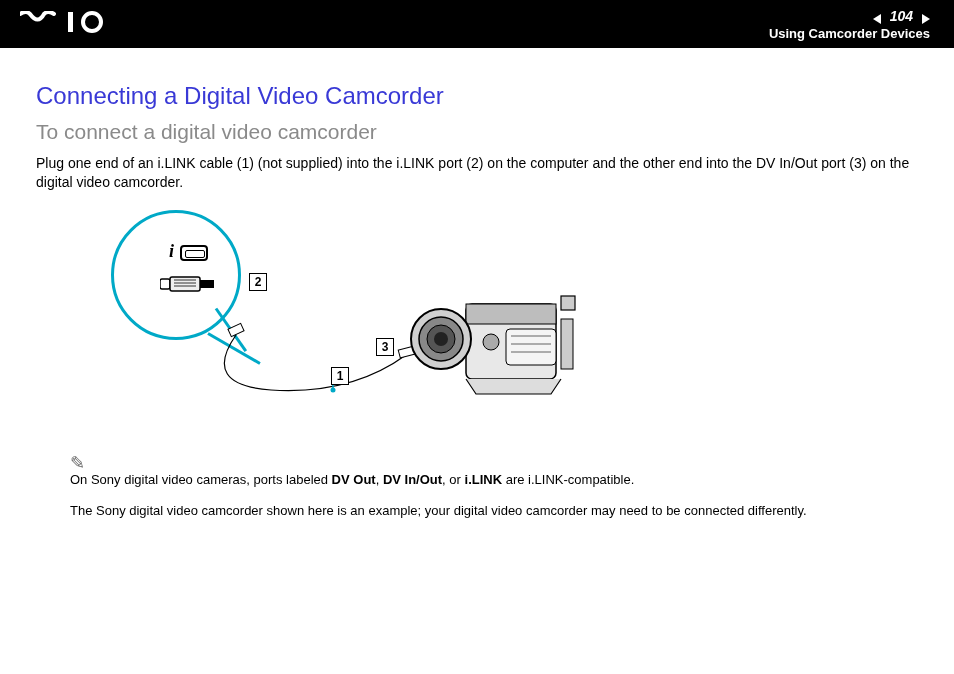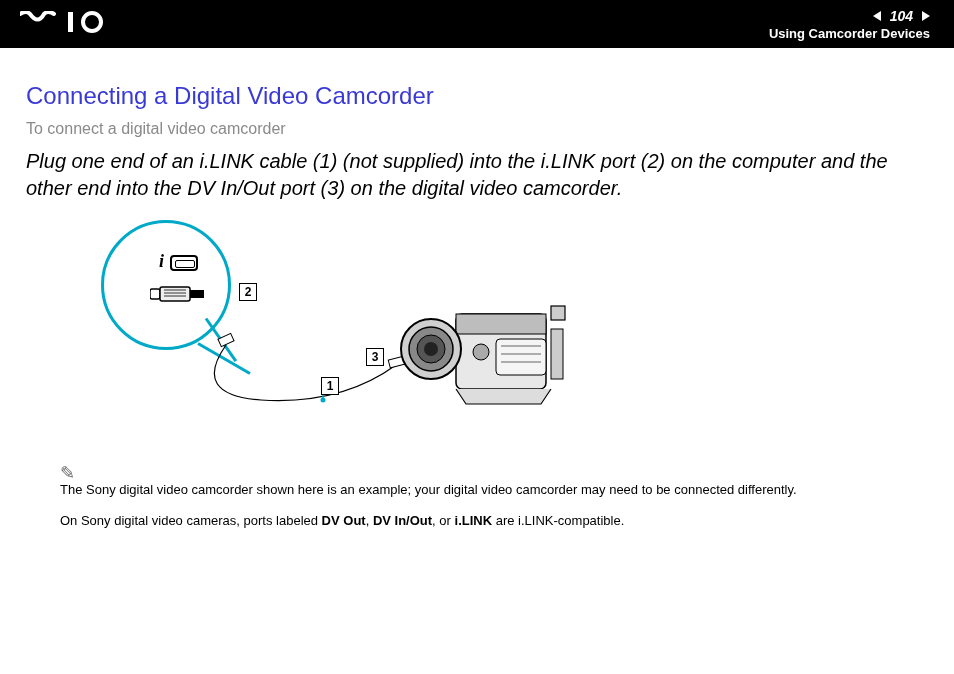--- a/index.html
+++ b/index.html
@@ -1,29 +1,29 @@
 <!DOCTYPE html>
 <html><head>
 <meta charset="utf-8">
 <style>
   * { margin: 0; padding: 0; box-sizing: border-box; }
   body { width: 954px; height: 674px; font-family: Arial, Helvetica, sans-serif; background: #fff; position: relative; }
   .header { background: #000; height: 48px; width: 100%; display: flex; align-items: center; justify-content: space-between; padding: 0 24px 0 20px; }
   .logo { color: #fff; }
   .header-right { display: flex; flex-direction: column; align-items: flex-end; gap: 2px; }
-  .pager { display: flex; align-items: center; gap: 6px; }
+  .pager { display: flex; align-items: flex-end; gap: 6px; }
   .page-arrow { width: 0; height: 0; border-top: 5px solid transparent; border-bottom: 5px solid transparent; }
   .arrow-left { border-right: 8px solid #fff; }
   .arrow-right { border-left: 8px solid #fff; }
   .page-num { color: #fff; font-weight: bold; font-style: italic; font-size: 14px; background: #000; padding: 0 3px; }
   .section-label { color: #fff; font-weight: bold; font-size: 13px; }
-  .content { padding: 34px 36px 0 26px; }
+  .content { padding: 34px 36px 0 36px; }
   .h1 { color: #3939d6; font-size: 24px; font-weight: 400; margin-bottom: 10px; }
-  .h2 { color: #8a8a8a; font-size: 16px; font-weight: 400; margin-bottom: 10px; }
-  .body-text { font-size: 20px; color: #000; line-height: 1.35; margin-bottom: 18px; font-style: italic; }
+  .h2 { color: #8a8a8a; font-size: 21px; font-weight: 400; margin-bottom: 10px; }
+  .body-text { font-size: 14px; color: #000; line-height: 1.35; margin-bottom: 18px; }
   .figure { position: relative; width: 600px; height: 220px; margin: 0 0 20px 40px; }
   .callout-circle { position: absolute; left: 35px; top: 0; width: 130px; height: 130px; border: 3px solid #00a9c7; border-radius: 50%; background: #fff; }
   .callout-line1 { position: absolute; left: 140px; top: 97px; width: 52px; height: 3px; background: #00a9c7; transform: rotate(55deg); transform-origin: left center; }
   .callout-line2 { position: absolute; left: 132px; top: 122px; width: 60px; height: 3px; background: #00a9c7; transform: rotate(30deg); transform-origin: left center; }
   .port-detail { position: absolute; left: 55px; top: 28px; }
   .port-i { font-family: serif; font-size: 18px; font-weight: bold; font-style: italic; }
   .port-slot { display: inline-block; width: 28px; height: 16px; border: 2px solid #000; border-radius: 4px; vertical-align: middle; margin-left: 6px; position: relative; }
   .port-slot::after { content: ''; position: absolute; left: 3px; top: 3px; width: 18px; height: 6px; border: 1px solid #000; border-radius: 2px; }
   .plug { position: absolute; left: 46px; top: 62px; width: 58px; height: 18px; }
   .num-box { position: absolute; width: 18px; height: 18px; border: 1.5px solid #000; background: #fff; font-size: 12px; font-weight: bold; text-align: center; line-height: 17px; font-family: Arial; }
@@ -105,18 +105,18 @@
       <circle cx="85" cy="68" r="8" fill="#aaa" stroke="#000" stroke-width="1"></circle>
     </svg>
 
     <div class="num-box nb1">1</div>
     <div class="num-box nb2">2</div>
     <div class="num-box nb3">3</div>
   </div>
 
   <div class="notes">
     <span class="note-icon">✎</span>
-    <p class="note-line">The Sony digital video camcorder shown here is an example; your digital video camcorder may need to be connected differently.</p>
     <p class="note-line">
       <span>On Sony digital video cameras, ports labeled </span><b>DV Out</b><span>, </span><b>DV In/Out</b><span>, or </span><b>i.LINK</b><span> are i.LINK-compatible.</span>
     </p>
+    <p class="note-line">The Sony digital video camcorder shown here is an example; your digital video camcorder may need to be connected differently.</p>
   </div>
 </div>
 
 </body></html>

